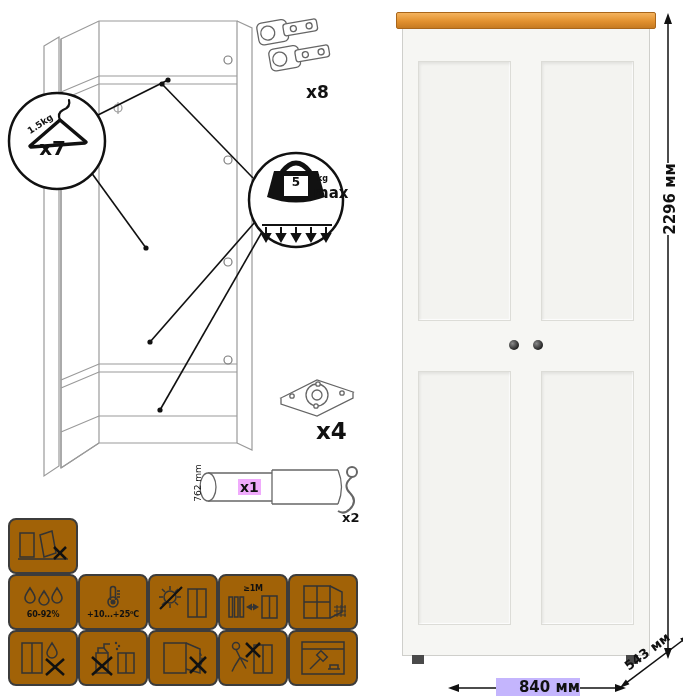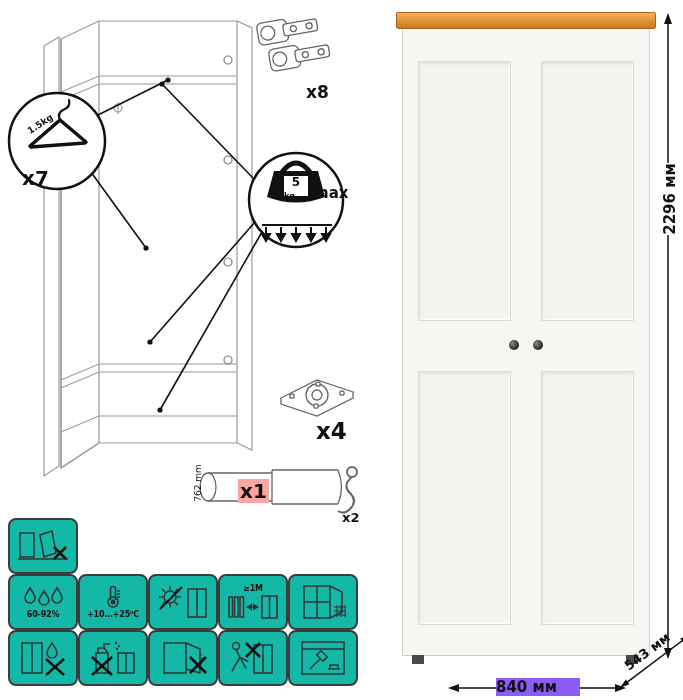--- a/index.html
+++ b/index.html
@@ -27,21 +27,21 @@
   .w-knob{position:absolute;top:313px;width:10px;height:10px;border-radius:50%;
           background:radial-gradient(circle at 35% 35%, #8a8a8a, #1f1f1f 72%);}
   .w-door-left .w-knob{right:7px;}
   .w-door-right .w-knob{left:7px;}
   .w-foot{position:absolute;bottom:0;width:12px;height:9px;background:#4A4A4A;}
   .w-foot-l{left:16px;}
   .w-foot-r{right:16px;}
 
   
   .icon-cell{position:absolute;width:62px;height:48px;border:2px solid #3c3c3c;border-radius:8px;
-             background:#14b8a6;display:flex;flex-direction:column;align-items:center;justify-content:center;
+             background:#a16207;display:flex;flex-direction:column;align-items:center;justify-content:center;
              gap:1px;padding:2px;}
   .icon-label{font-size:8px;font-weight:bold;line-height:9px;white-space:nowrap;letter-spacing:-0.2px;}
 </style>
 </head>
 <body>
 
 <svg class="abs" style="left:0;top:0;" width="395" height="530" viewBox="0 0 395 530">
 
   <g stroke="#9a9a9a" stroke-width="1.2" fill="none">
     <path d="M44 46 L59 37 L59 466 L44 476 Z"></path>
@@ -150,27 +150,27 @@
     <path d="M338 470 q7 17 0 34"></path>
   </g>
 
   <g stroke="#666" stroke-width="2" fill="none">
     <circle cx="352" cy="472" r="5" fill="#fff"></circle>
     <path d="M352 477 q-10 8 -2 16 q8 8 0 16 q-6 6 -12 2"></path>
   </g>
 </svg>
 
 <div class="lbl bold" style="left:26px;top:119px;font-size:9px;transform:rotate(-33deg);">1.5kg</div>
-<div class="lbl bold" style="left:22px;top:166px;width:44px;text-align:left;font-size:20px;">x7</div>
+<div class="lbl bold" style="left:22px;top:136px;width:44px;text-align:right;font-size:20px;">x7</div>
 <div class="lbl bold" style="left:284px;top:175px;width:24px;text-align:center;font-size:12px;">5</div>
-<div class="lbl bold" style="left:284px;top:192px;width:44px;text-align:left;font-size:8px;">kg</div>
+<div class="lbl bold" style="left:284px;top:174px;width:44px;text-align:right;font-size:8px;">kg</div>
 <div class="lbl bold" style="left:313px;top:184px;font-size:15px;">max</div>
 <div class="lbl bold" style="left:306px;top:82px;font-size:17px;">x8</div>
 <div class="lbl bold" style="left:316px;top:418px;font-size:23px;">x4</div>
-<div class="lbl bold" style="left:238px;top:479px;font-size:20px;background:#fca5a5;padding:0 2px;">x1</div>
+<div class="lbl bold" style="left:238px;top:479px;font-size:14px;background:#f0abfc;padding:0 2px;">x1</div>
 <div class="lbl" style="left:166px;top:478px;width:64px;text-align:center;font-size:9px;transform:rotate(-90deg);">762 mm</div>
 <div class="lbl bold" style="left:342px;top:510px;font-size:13px;">x2</div>
 
 <div class="wardrobe">
   <div class="w-top"></div>
   <div class="w-body">
     <div class="w-door w-door-left">
       <div class="w-panel w-panel-up"></div>
       <div class="w-panel w-panel-low"></div>
       <div class="w-knob"></div>
@@ -190,21 +190,21 @@
   <path d="M8 1 l-4 11 h8 z" fill="#111"></path>
   <path d="M8 647 l-4 -11 h8 z" fill="#111"></path>
 </svg>
 <div class="lbl bold" style="left:634px;top:190px;width:72px;text-align:center;font-size:15px;transform:rotate(-90deg);background:#fff;">2296 мм</div>
 
 <svg class="abs" style="left:448px;top:682px;" width="178" height="12">
   <line x1="6" y1="6" x2="172" y2="6" stroke="#111" stroke-width="1.5"></line>
   <path d="M0 6 l11 -4 v8 z" fill="#111"></path>
   <path d="M178 6 l-11 -4 v8 z" fill="#111"></path>
 </svg>
-<div class="lbl bold" style="left:496px;top:678px;width:84px;text-align:left;font-size:15px;background:#8b5cf6;">840 мм</div>
+<div class="lbl bold" style="left:496px;top:678px;width:84px;text-align:right;font-size:15px;background:#c4b5fd;">840 мм</div>
 
 <div class="abs" style="left:608px;top:642px;width:90px;height:34px;transform:rotate(-37deg);display:flex;flex-direction:column;align-items:center;">
   <div class="bold" style="font-size:13px;">543 мм</div>
   <svg width="90" height="10">
     <line x1="8" y1="5" x2="82" y2="5" stroke="#111" stroke-width="1.5"></line>
     <path d="M1 5 l10 -3 v6 z" fill="#111"></path>
     <path d="M89 5 l-10 -3 v6 z" fill="#111"></path>
   </svg>
 </div>
 

